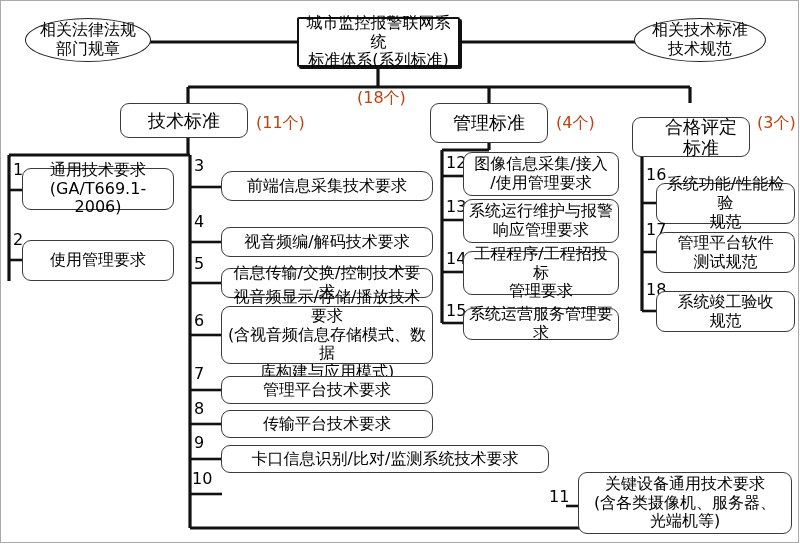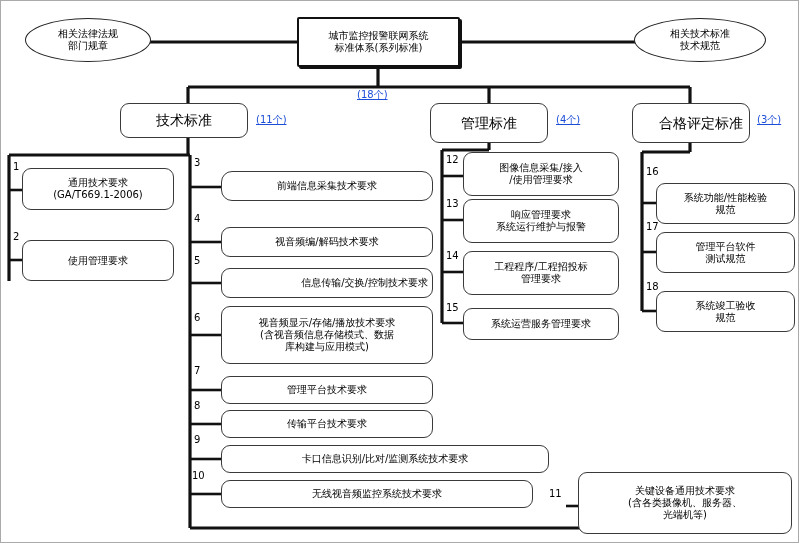--- a/index.html
+++ b/index.html
@@ -12,24 +12,24 @@
         justify-content:center;text-align:center;color:#000;background:#fff;
         border:1.4px solid #3a3a3a;line-height:1.18;}
   .rbox{border-radius:9px;}
   .sharp{border-radius:2px;border-width:2px;border-color:#111;
          box-shadow:2px 2px 0 0 #111;}
   .ell{border-radius:50%;border:1.3px solid #222;}
   .node span{display:block;padding:0 4px;}
 
   .num{position:absolute;color:#000;line-height:1;}
 
-  .lbl{position:absolute;color:#1d4ed8;line-height:1;text-decoration:underline;}
-
-  .t13{font-size:10px;}
-  .t14{font-size:14px;}
+  .lbl{position:absolute;color:#c2410c;line-height:1;}
+
+  .t13{font-size:16px;}
+  .t14{font-size:18px;}
 </style>
 </head>
 <body>
 
 <div id="stage">
 
   <div id="frame"></div>
 
   <svg id="wires" xmlns="http://www.w3.org/2000/svg">
     <g stroke="#111" stroke-width="3.2" fill="none" stroke-linecap="butt">
@@ -118,21 +118,21 @@
   <div class="node rbox t14" style="left:120px;top:103px;width:128px;height:35px;">
     <span>技术标准</span>
   </div>
   <div class="lbl t13" style="left:256px;top:115px;">(11个)</div>
 
   <div class="node rbox t14" style="left:430px;top:103px;width:118px;height:40px;">
     <span>管理标准</span>
   </div>
   <div class="lbl t13" style="left:556px;top:115px;">(4个)</div>
 
-  <div class="node rbox t14" style="left:632px;top:103px;width:118px;height:40px;padding-left:20px;">
+  <div class="node rbox t14" style="left:632px;top:117px;width:118px;height:40px;padding-left:20px;">
     <span>合格评定标准</span>
   </div>
   <div class="lbl t13" style="left:757px;top:115px;">(3个)</div>
 
   <div class="num t13" style="left:13px;top:162px;">1</div>
   <div class="node rbox t13" style="left:22px;top:168px;width:152px;height:42px;">
     <div>
       <span>通用技术要求</span>
       <span>(GA/T669.1-2006)</span>
     </div>
@@ -176,23 +176,20 @@
   <div class="node rbox t13" style="left:221px;top:410px;width:212px;height:28px;">
     <span>传输平台技术要求</span>
   </div>
 
   <div class="num t13" style="left:194px;top:435px;">9</div>
   <div class="node rbox t13" style="left:221px;top:445px;width:328px;height:28px;align-items:center;">
     <span>卡口信息识别/比对/监测系统技术要求</span>
   </div>
 
   <div class="num t13" style="left:192px;top:471px;">10</div>
-  <div class="node rbox t13" style="left:221px;top:480px;width:312px;height:28px;">
-    <span>无线视音频监控系统技术要求</span>
-  </div>
 
   <div class="num t13" style="left:549px;top:489px;">11</div>
   <div class="node rbox t13" style="left:578px;top:472px;width:214px;height:62px;">
     <div>
       <span>关键设备通用技术要求</span>
       <span>(含各类摄像机、服务器、</span>
       <span>光端机等)</span>
     </div>
   </div>
 
@@ -200,22 +197,22 @@
   <div class="node rbox t13" style="left:463px;top:152px;width:156px;height:44px;">
     <div>
       <span>图像信息采集/接入</span>
       <span>/使用管理要求</span>
     </div>
   </div>
 
   <div class="num t13" style="left:446px;top:199px;text-align:center;">13</div>
   <div class="node rbox t13" style="left:463px;top:199px;width:156px;height:44px;">
     <div>
+      <span>系统运行维护与报警</span>
       <span>响应管理要求</span>
-      <span>系统运行维护与报警</span>
     </div>
   </div>
 
   <div class="num t13" style="left:446px;top:251px;">14</div>
   <div class="node rbox t13" style="left:463px;top:251px;width:156px;height:44px;">
     <div>
       <span>工程程序/工程招投标</span>
       <span>管理要求</span>
     </div>
   </div>

